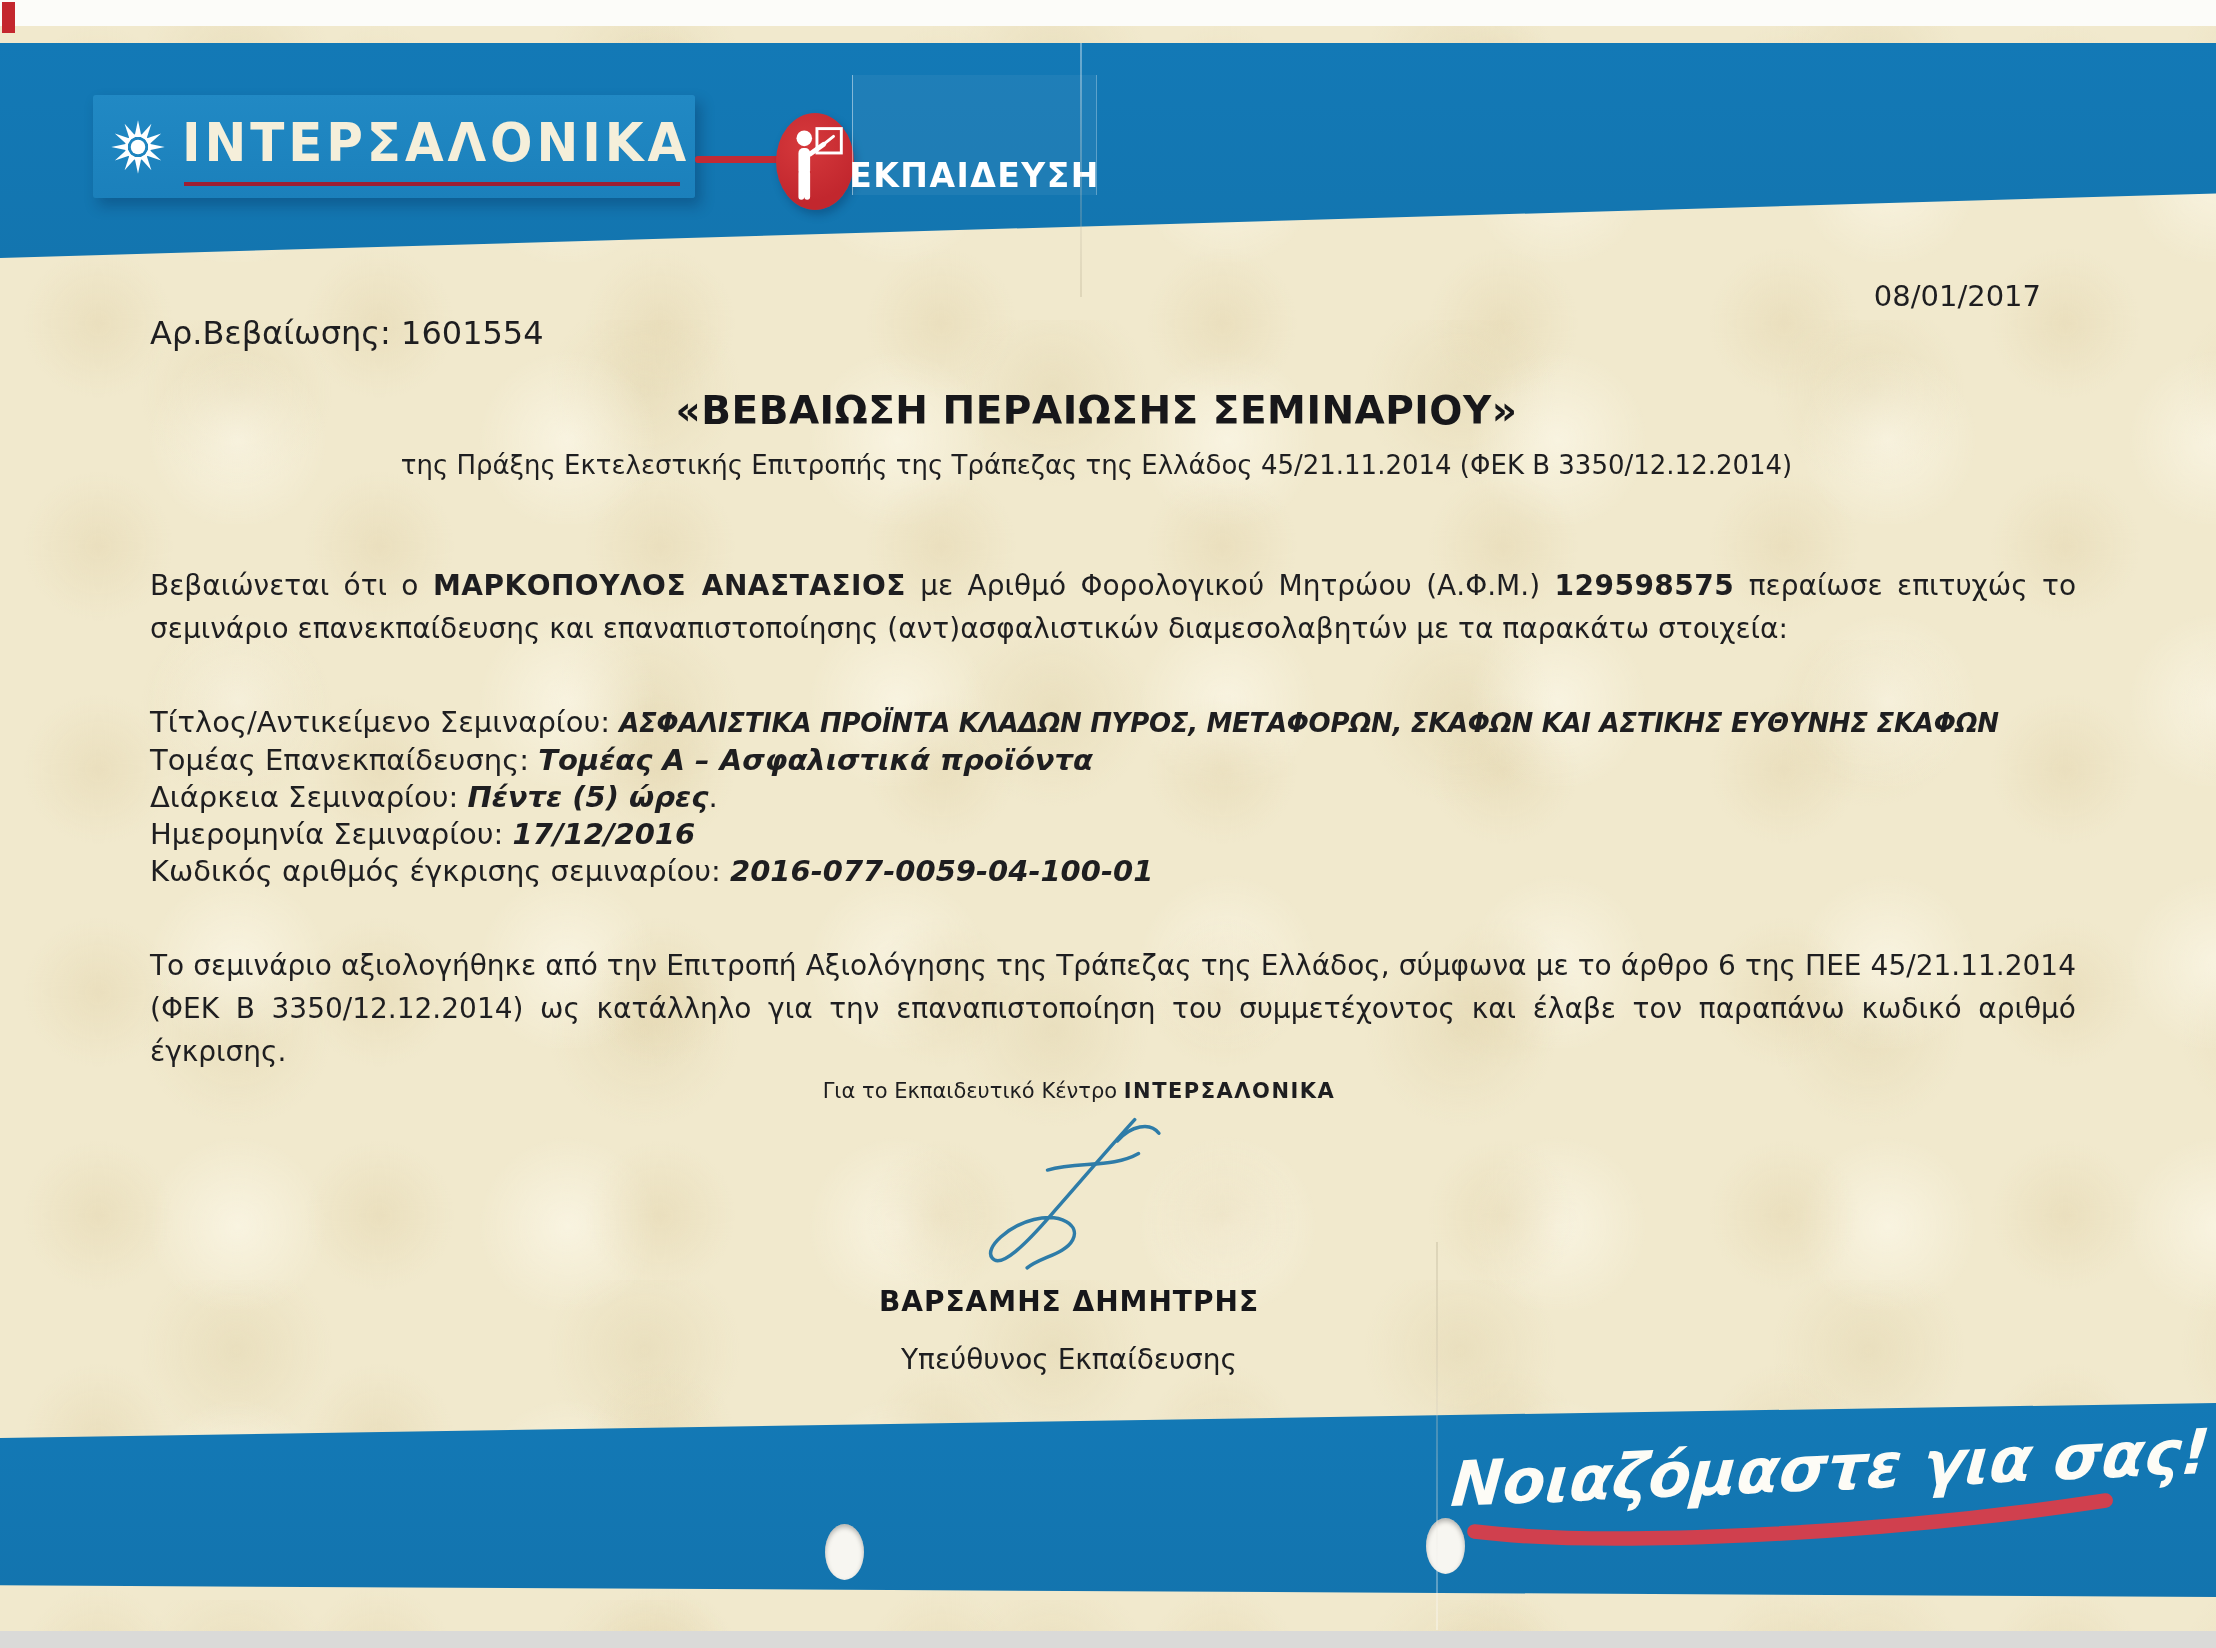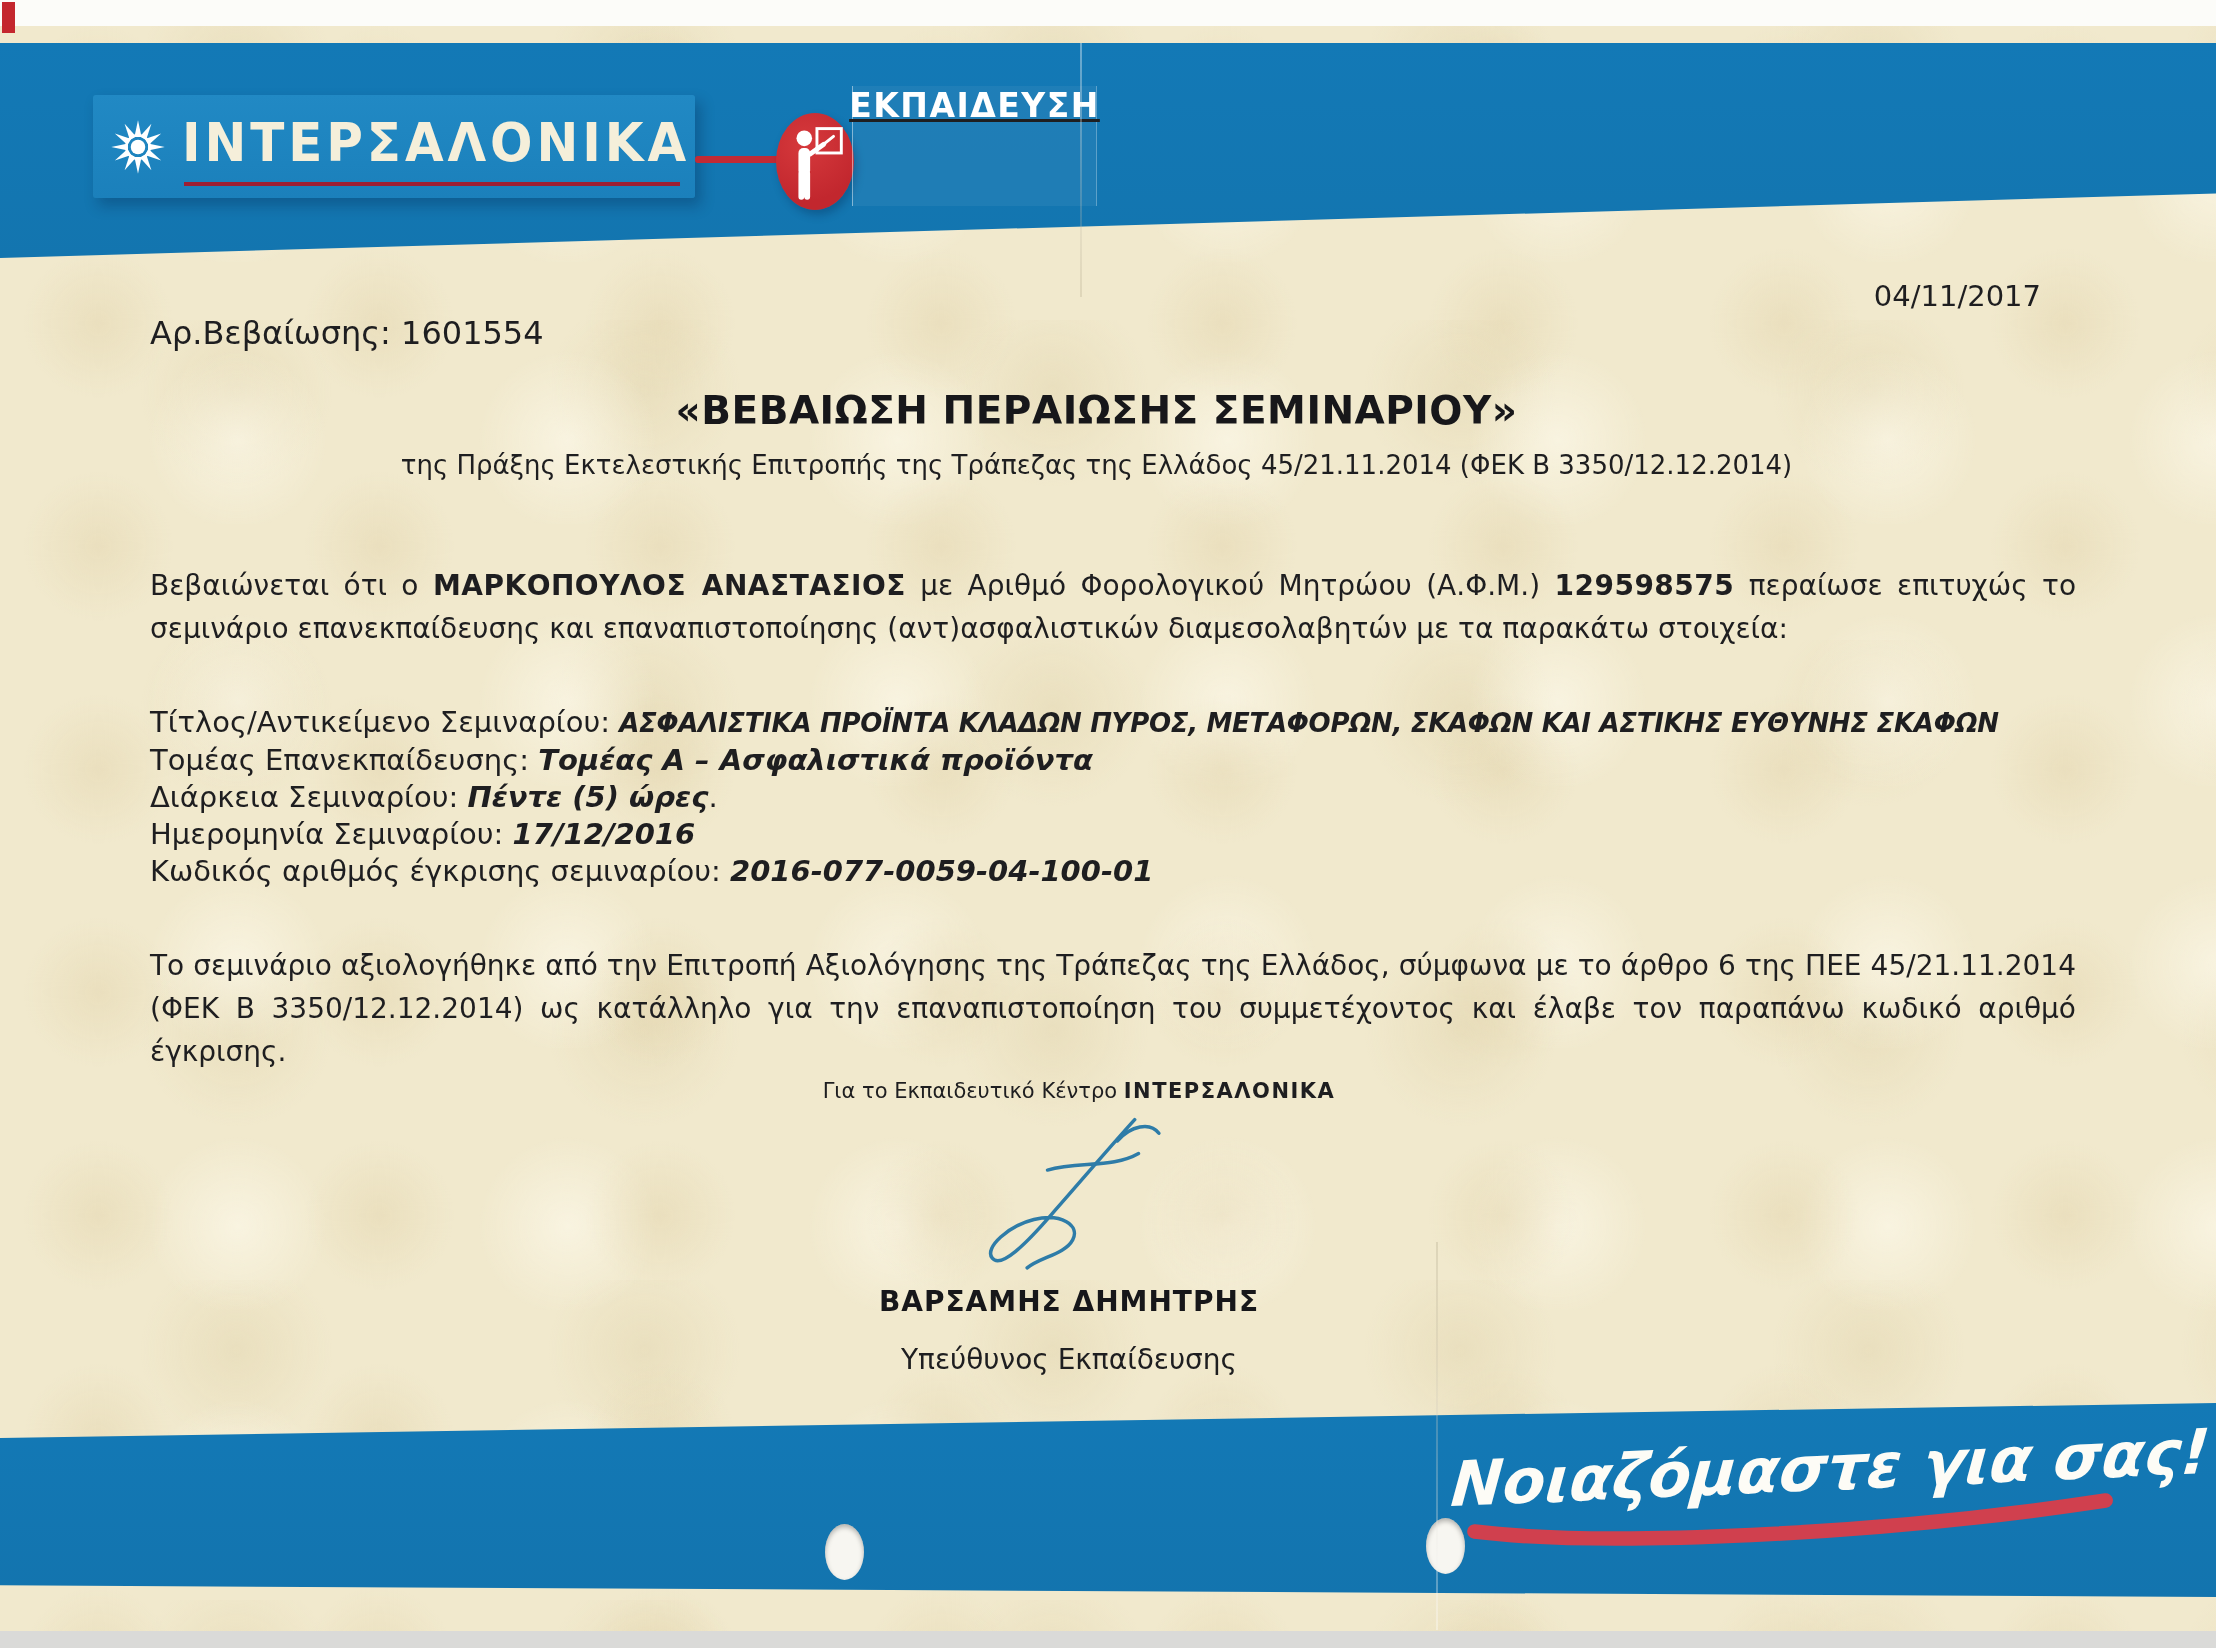--- a/index.html
+++ b/index.html
@@ -44,25 +44,25 @@
   }
   .brand-underline{position:absolute;left:91px;right:15.5px;bottom:11.6px;height:4.9px;background:#9c1f33;}
   .connector{position:absolute;left:695px;top:113px;width:87px;height:6.8px;background:#c22a35;border-radius:2.9px;}
   .badge-circle{
     position:absolute;left:776px;top:70px;width:78px;height:97px;border-radius:50%;
     background:radial-gradient(circle at 38% 32%,#d6393c,#c2272e 70%);
     box-shadow:2.9px 4.9px 8.7px rgba(0,20,50,.25);
   }
   .badge-circle svg{position:absolute;inset:0;}
   .division-panel{
-    position:absolute;left:852px;top:43px;width:243px;height:120px;
+    position:absolute;left:852px;top:32px;width:243px;height:120px;
     background:rgba(255,255,255,.05);
     border-left:1.9px solid rgba(255,255,255,.45);
     border-right:1px solid rgba(255,255,255,.28);
-    display:flex;align-items:flex-start;justify-content:center;text-decoration:underline;
+    display:flex;align-items:flex-end;justify-content:center;
   }
   .division-label{font-size:33px;font-weight:700;color:#fff;letter-spacing:1.5px;white-space:nowrap;}
 
   
   .date-line{position:absolute;right:175px;top:279px;font-size:29px;}
   .certno-line{position:absolute;left:150px;top:314px;font-size:32px;}
   .doc-title{
     position:absolute;left:0;right:23px;top:388px;text-align:center;
     font-size:39px;font-weight:700;letter-spacing:0.5px;color:#17171a;
   }
@@ -158,21 +158,21 @@
         <rect x="42" y="16" width="25" height="25" fill="none" stroke="#ffffff" stroke-width="3"></rect>
       </svg>
     </div>
 
     <div class="division-panel">
       <span class="division-label">ΕΚΠΑΙΔΕΥΣΗ</span>
     </div>
   </div>
   <div class="crease c1"></div>
 
-  <div class="date-line">04/11/2017</div>
+  <div class="date-line">08/01/2017</div>
 
   <div class="certno-line">
     <span>Αρ.Βεβαίωσης:</span>
     <span>1601554</span>
   </div>
 
   <div class="doc-title">«ΒΕΒΑΙΩΣΗ ΠΕΡΑΙΩΣΗΣ ΣΕΜΙΝΑΡΙΟΥ»</div>
   <div class="doc-subtitle">της Πράξης Εκτελεστικής Επιτροπής της Τράπεζας της Ελλάδος 45/21.11.2014 (ΦΕΚ Β 3350/12.12.2014)</div>
 
   <p class="intro"><span>Βεβαιώνεται ότι ο </span><span class="strong">ΜΑΡΚΟΠΟΥΛΟΣ ΑΝΑΣΤΑΣΙΟΣ</span><span> με Αριθμό Φορολογικού Μητρώου (Α.Φ.Μ.) </span><span class="strong">129598575</span><span> περαίωσε επιτυχώς το σεμινάριο επανεκπαίδευσης και επαναπιστοποίησης (αντ)ασφαλιστικών διαμεσολαβητών με τα παρακάτω στοιχεία:</span></p>

